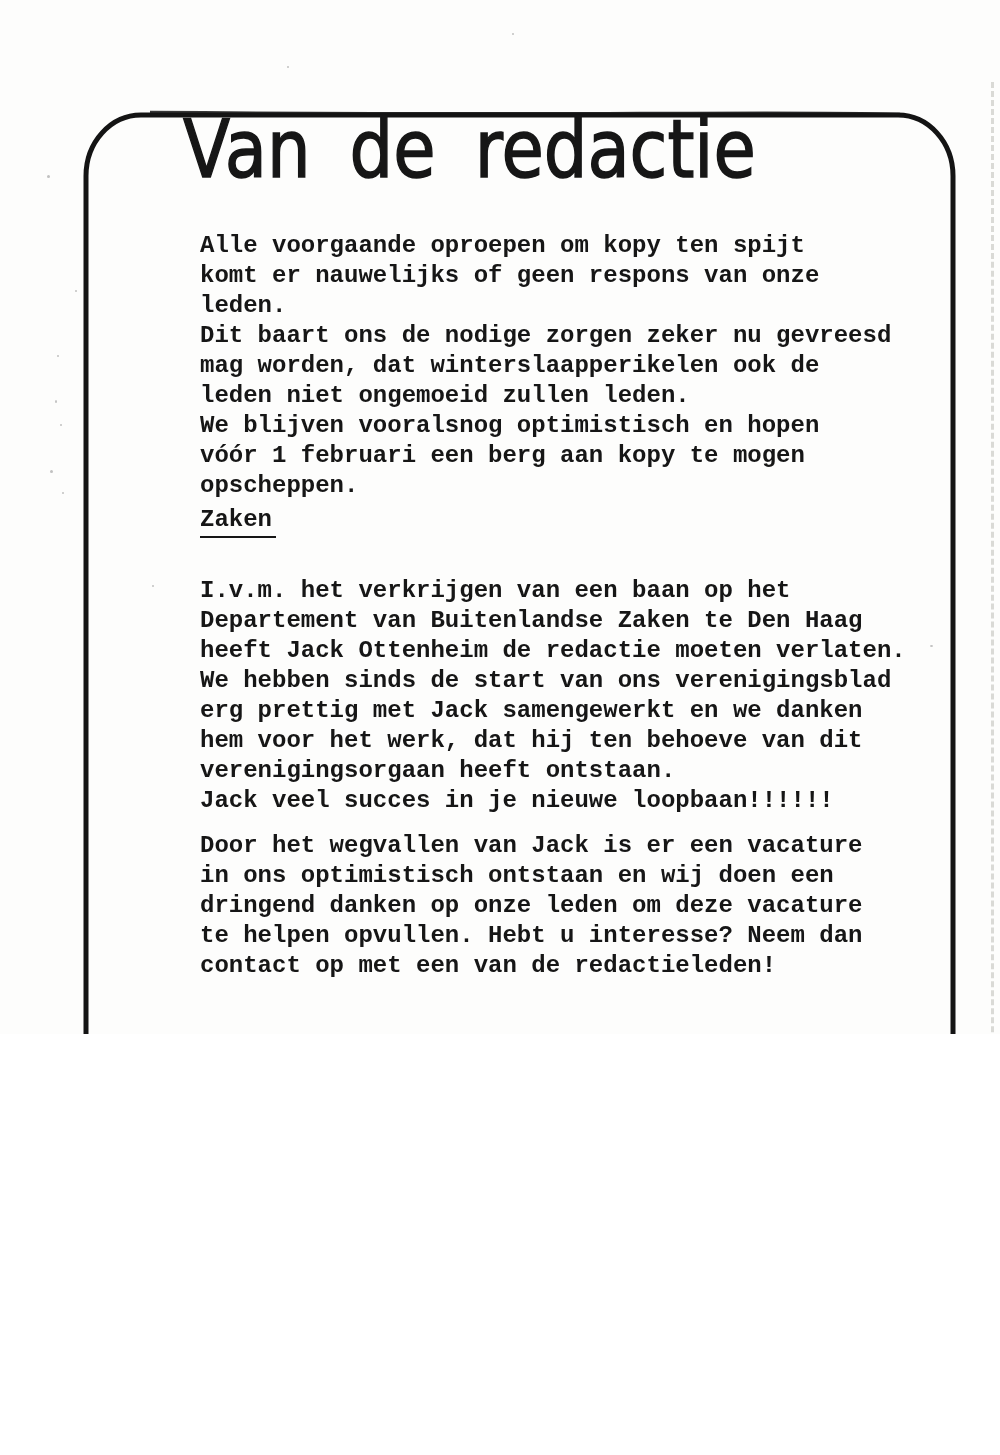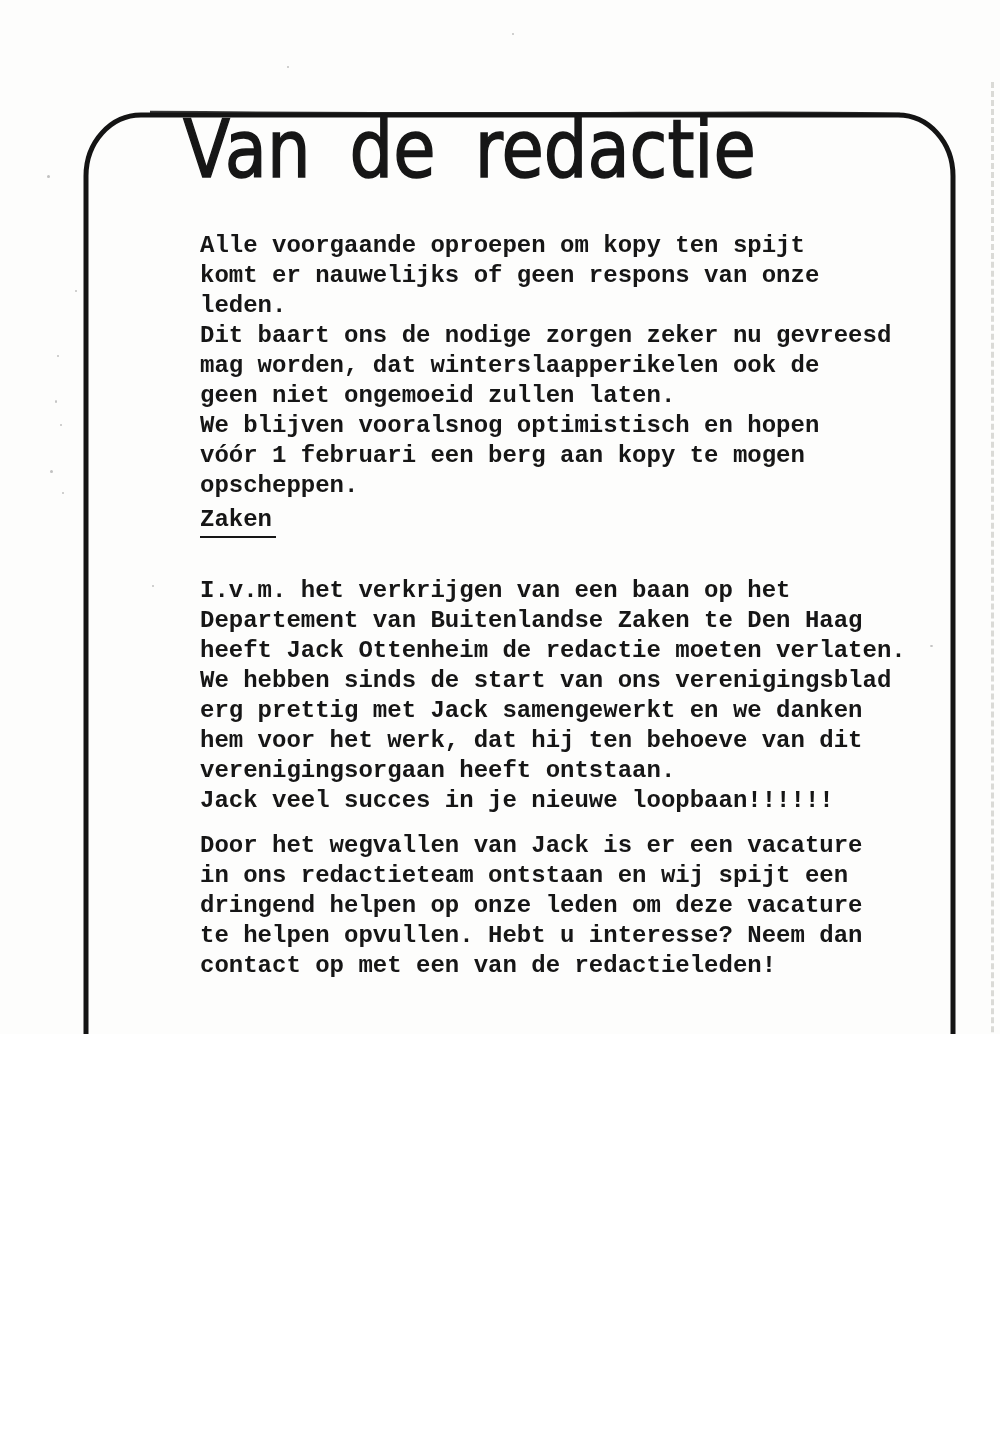--- a/index.html
+++ b/index.html
@@ -123,43 +123,43 @@
   </svg>
 
   <div class="title">Van de redactie</div>
 
   <div class="tblock block-intro">
     <div class="tline">Alle voorgaande oproepen om kopy ten spijt</div>
     <div class="tline">komt er nauwelijks of geen respons van onze</div>
     <div class="tline">leden.</div>
     <div class="tline">Dit baart ons de nodige zorgen zeker nu gevreesd</div>
     <div class="tline">mag worden, dat winterslaapperikelen ook de</div>
-    <div class="tline">geen niet ongemoeid zullen laten.</div>
+    <div class="tline">leden niet ongemoeid zullen leden.</div>
     <div class="tline">We blijven vooralsnog optimistisch en hopen</div>
     <div class="tline">vóór 1 februari een berg aan kopy te mogen</div>
     <div class="tline">opscheppen.</div>
   </div>
 
   <div class="heading">Zaken</div>
 
   <div class="tblock block-oproep">
     <div class="tline">I.v.m. het verkrijgen van een baan op het</div>
     <div class="tline">Departement van Buitenlandse Zaken te Den Haag</div>
     <div class="tline">heeft Jack Ottenheim de redactie moeten verlaten.</div>
     <div class="tline">We hebben sinds de start van ons verenigingsblad</div>
     <div class="tline">erg prettig met Jack samengewerkt en we danken</div>
     <div class="tline">hem voor het werk, dat hij ten behoeve van dit</div>
     <div class="tline">verenigingsorgaan heeft ontstaan.</div>
     <div class="tline">Jack veel succes in je nieuwe loopbaan!!!!!!</div>
   </div>
 
   <div class="tblock block-vacature">
     <div class="tline">Door het wegvallen van Jack is er een vacature</div>
-    <div class="tline">in ons redactieteam ontstaan en wij spijt een</div>
-    <div class="tline">dringend helpen op onze leden om deze vacature</div>
+    <div class="tline">in ons optimistisch ontstaan en wij doen een</div>
+    <div class="tline">dringend danken op onze leden om deze vacature</div>
     <div class="tline">te helpen opvullen. Hebt u interesse? Neem dan</div>
     <div class="tline">contact op met een van de redactieleden!</div>
   </div>
 
   <div class="signature">Paul en Jan</div>
 
   <div class="pagenum">58</div>
 
   <div class="edge-right"></div>
   <div class="edge-bottom"></div>

